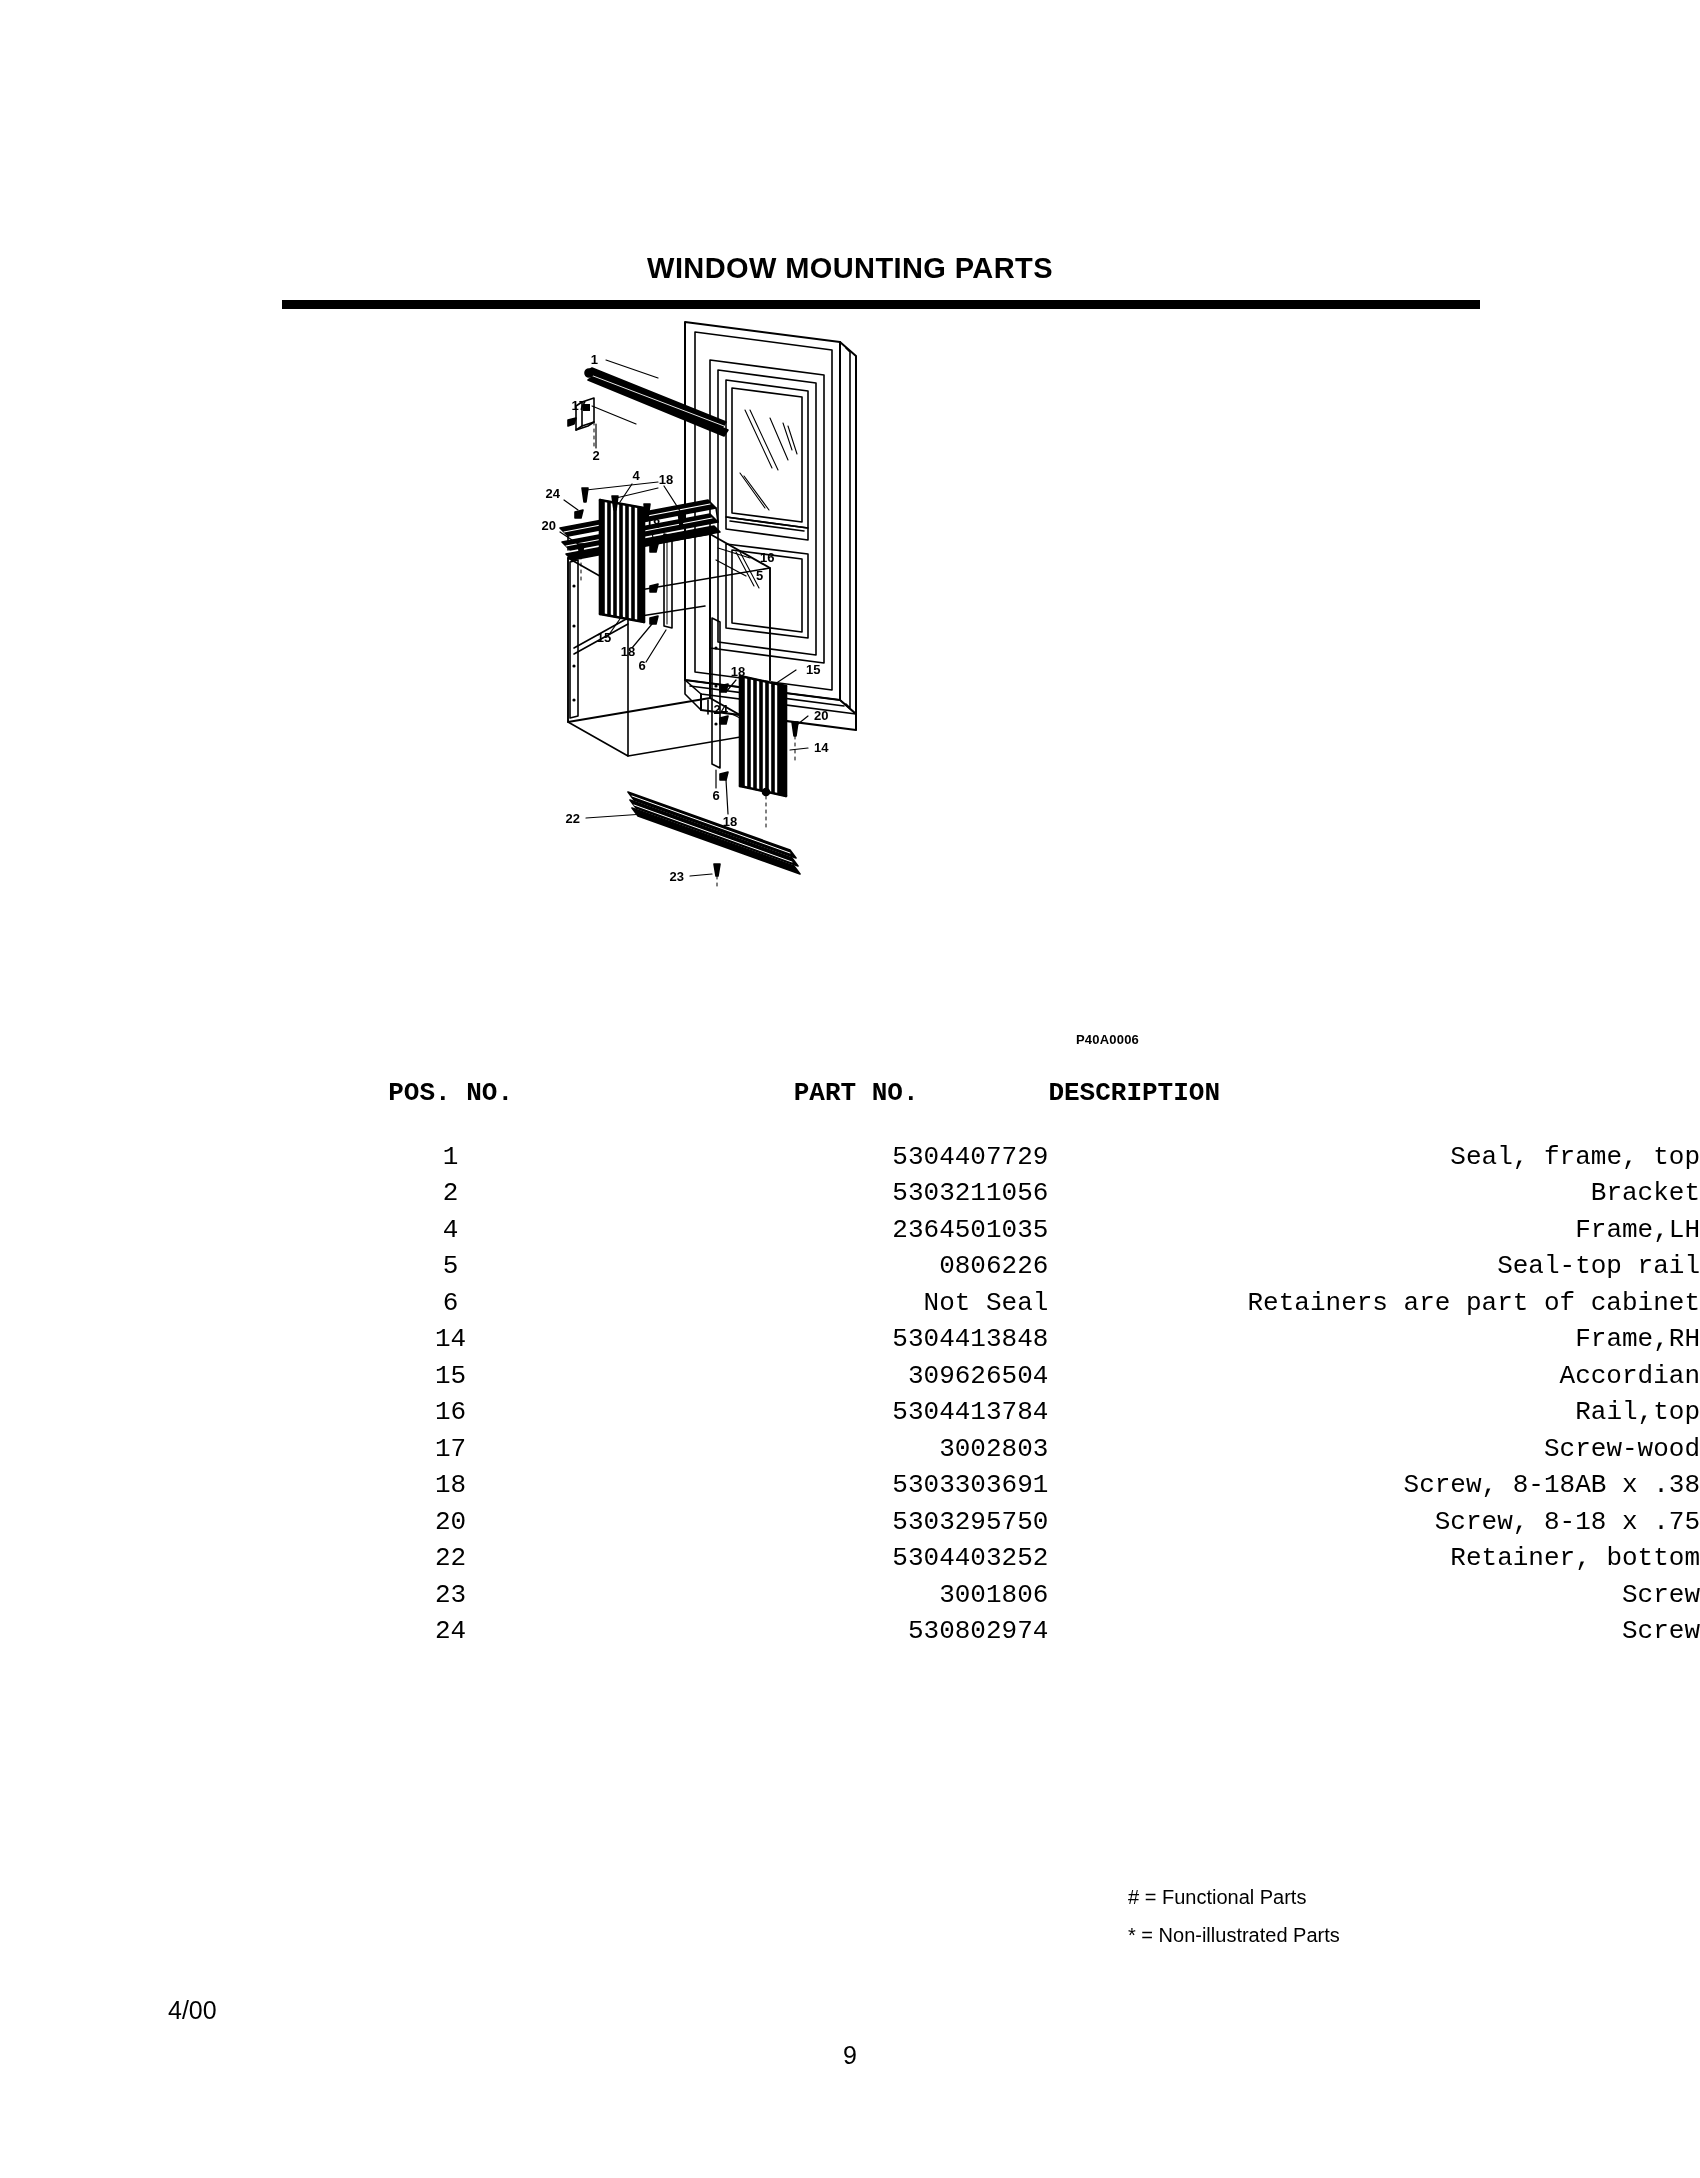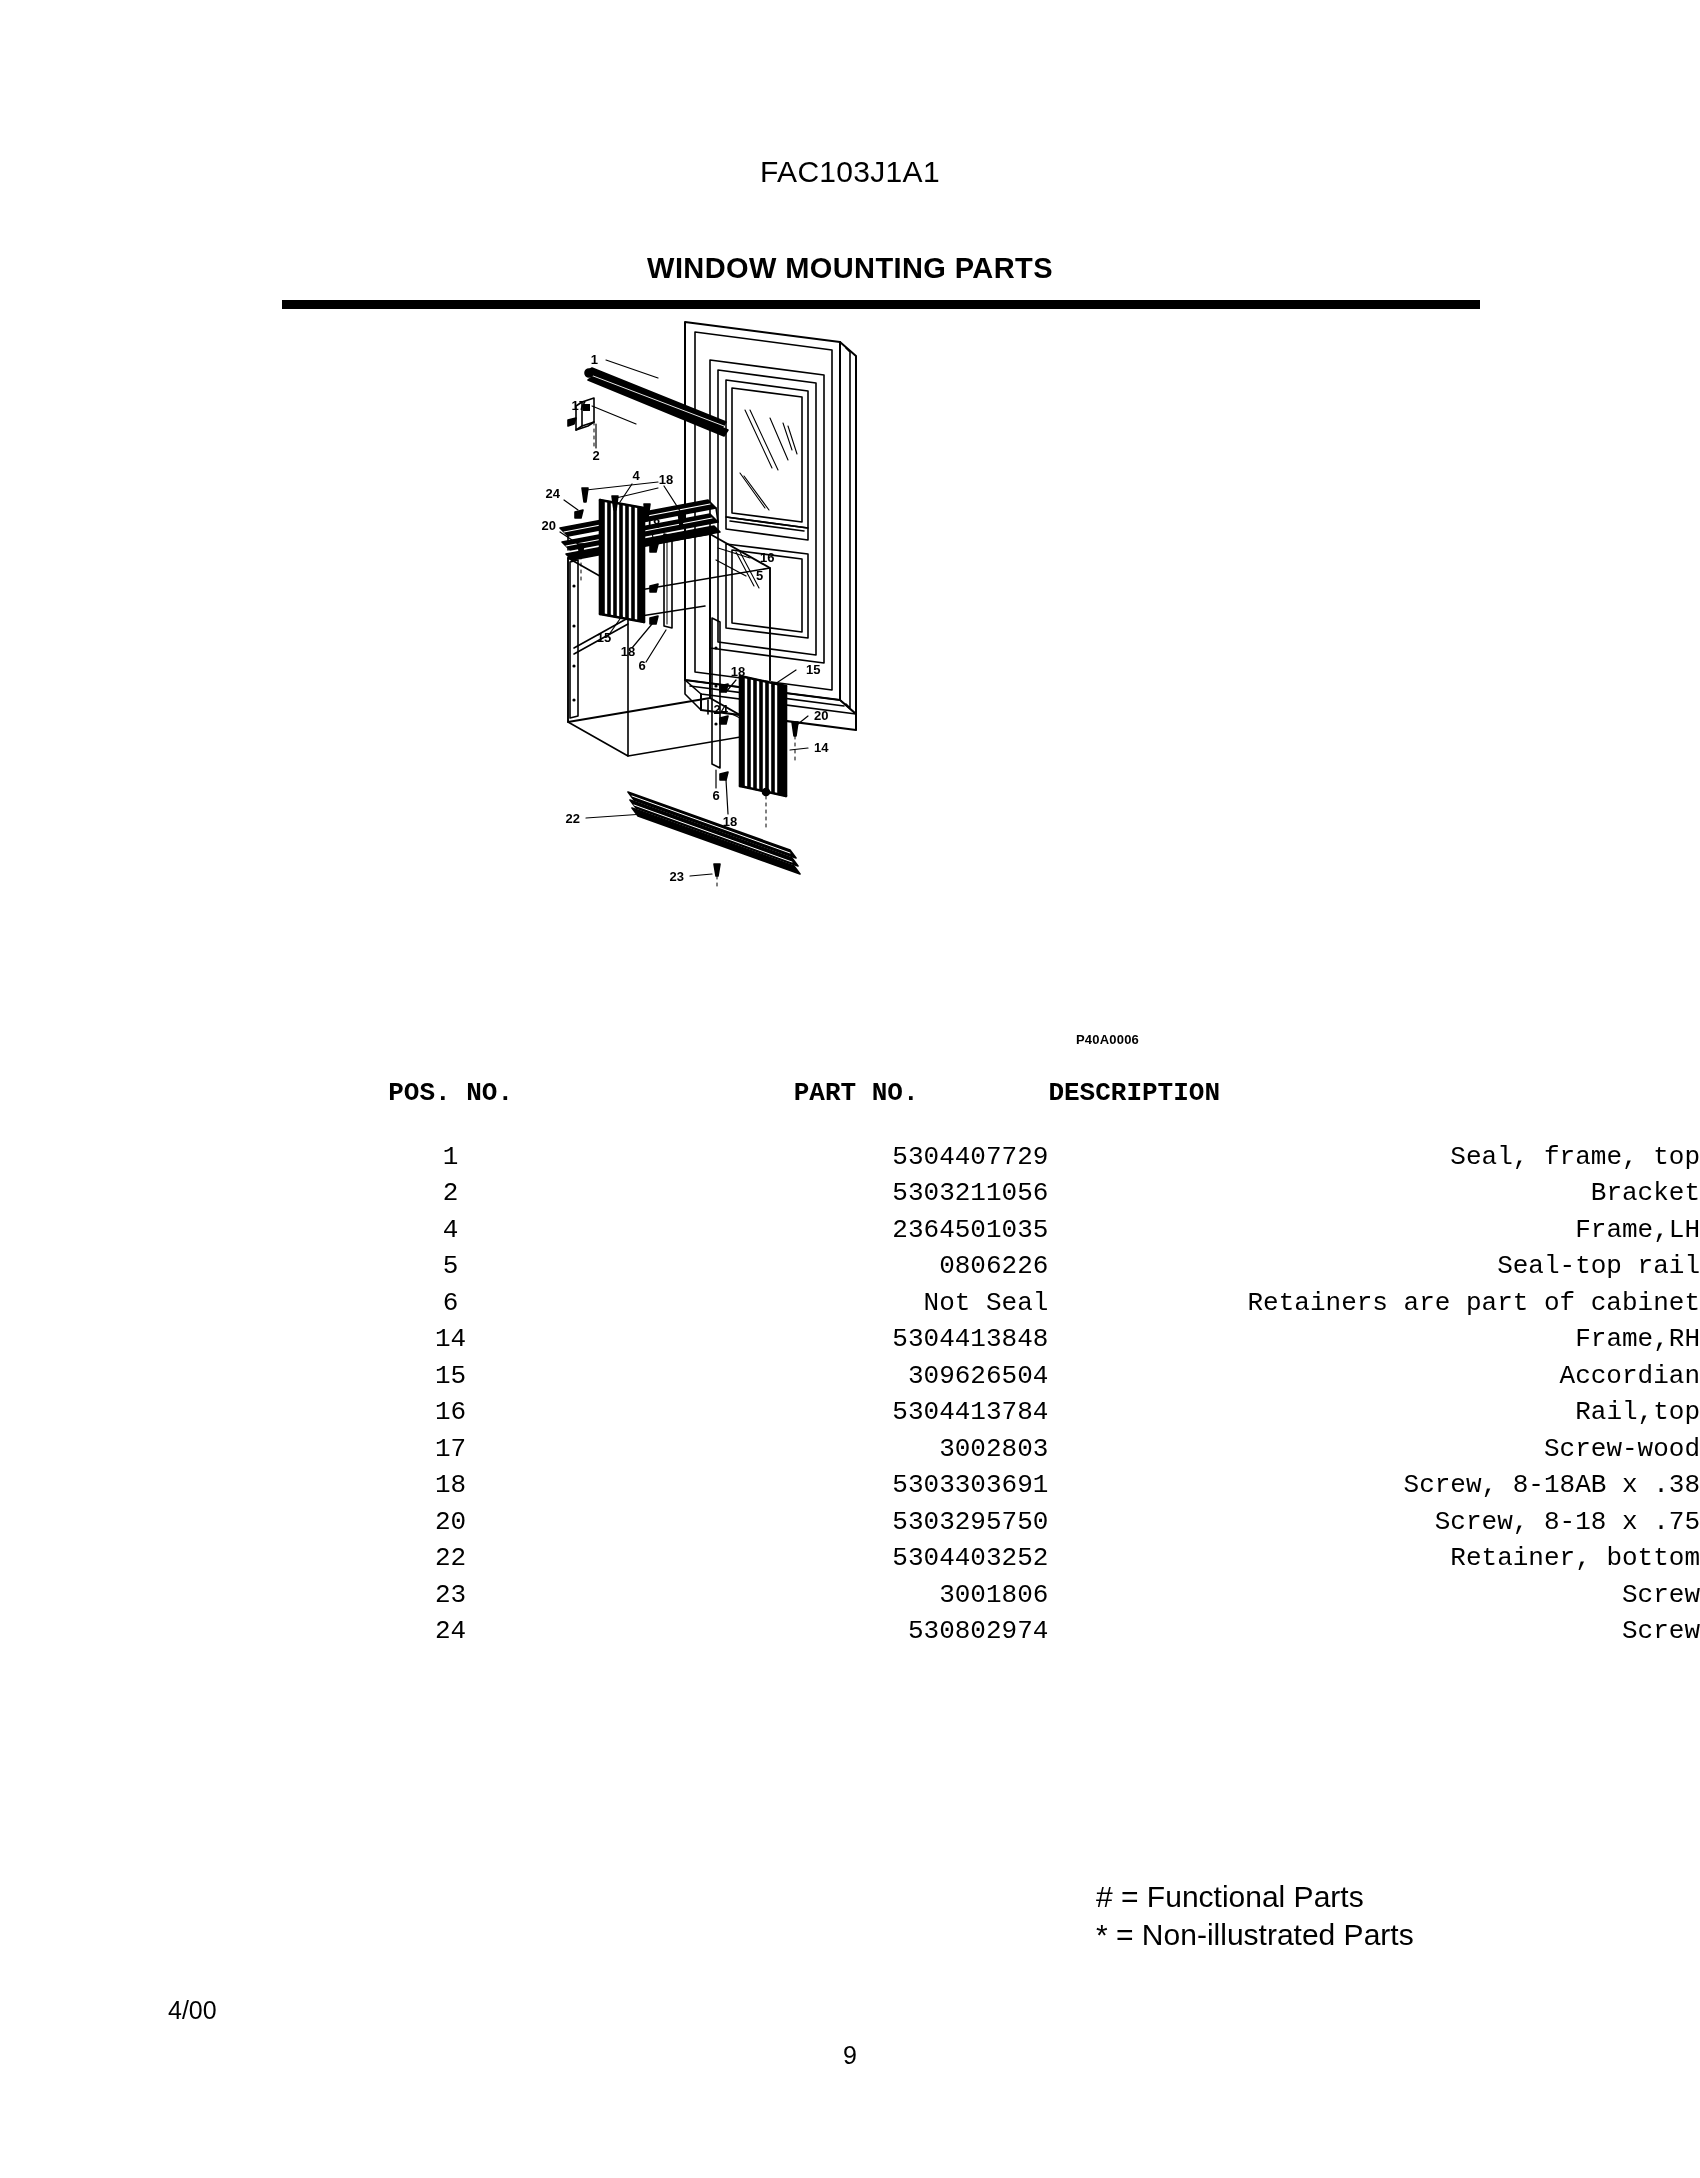--- a/index.html
+++ b/index.html
@@ -100,22 +100,22 @@
   .col-desc  { width: 700px; text-align: right;  padding-left: 0; }
   th.col-pos  { text-align: center; }
   th.col-part { text-align: center; }
   th.col-desc { text-align: left; }
   .spacer-left { width: 295px; }
 
   
   .legend {
     position: absolute;
     top: 1878px;
-    left: 1096px;
-    font-size: 30px;
+    left: 1128px;
+    font-size: 20px;
     line-height: 38px;
     text-align: left;
   }
   .rev-date {
     position: absolute;
     top: 1996px;
     left: 168px;
     font-size: 25px;
     text-align: center;
   }
@@ -129,21 +129,20 @@
   }
 
   
   .callout { font-family: "Liberation Sans", sans-serif; font-size: 13px; font-weight: bold; }
 </style>
 </head>
 <body>
 
 <div id="page">
 
-  <div class="model-no">FAC103J1A1</div>
   <div class="section-title">WINDOW MOUNTING PARTS</div>
   <div class="header-rule"></div>
 
   <div id="illustration">
     <svg viewBox="0 0 660 700" xmlns="http://www.w3.org/2000/svg" fill="none" stroke="#000" stroke-width="1.6" stroke-linecap="round" stroke-linejoin="round">
 
       <g>
 
         <path d="M140 8 L340 8 L340 500 L140 500 Z" transform="skewY(12)" opacity="0"></path>
 

